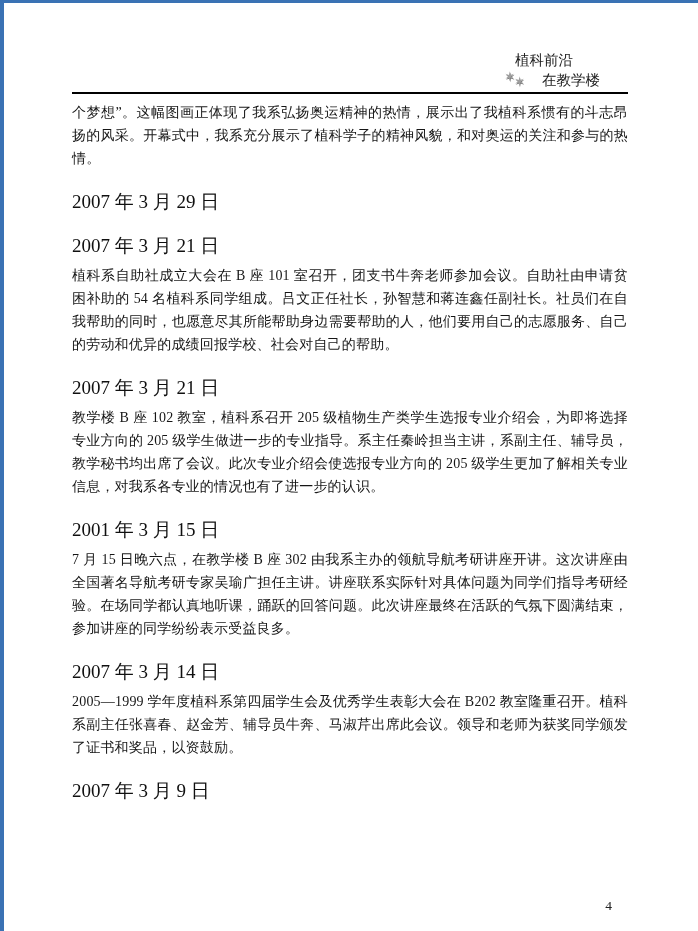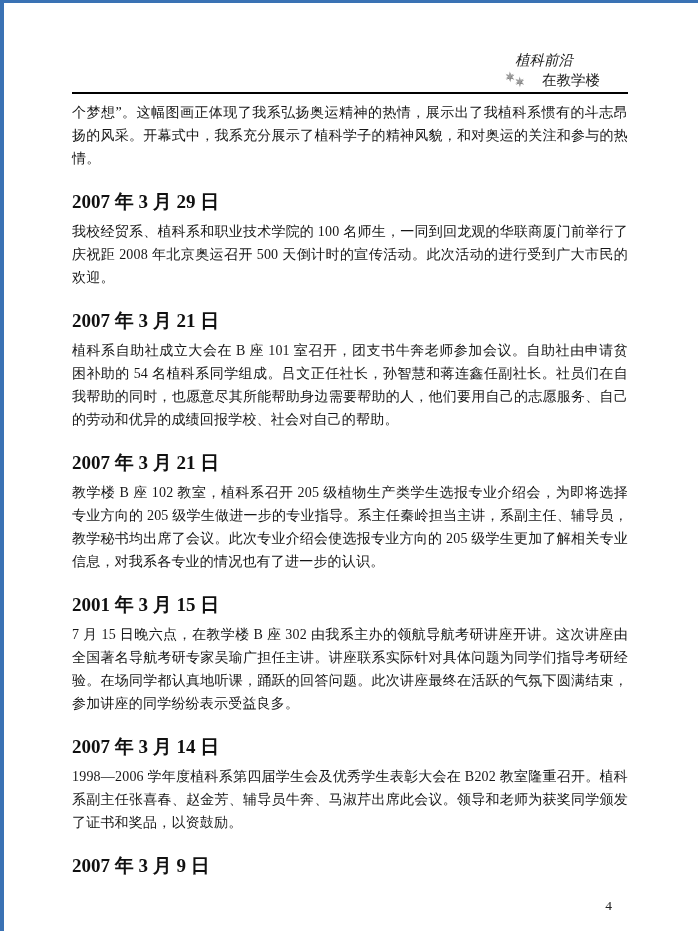--- a/index.html
+++ b/index.html
@@ -12,39 +12,39 @@
     overflow:hidden;
   }
   .frame-top  { position:absolute; top:0; left:0; width:698px; height:3px;  background:#3a72b4; }
   .frame-left { position:absolute; top:0; left:0; width:4px;  height:931px; background:#3a72b4; }
 
   .page-inner { position:absolute; left:72px; top:0; width:556px; height:931px; }
 
   .doc-header { padding-top:50px; border-bottom:2px solid #000; padding-bottom:2px; }
   .header-line1 {
     text-align:right; padding-right:55px;
-    font-size:14.5px; line-height:20px; color:#1a1a1a;font-style:italic;
+    font-size:14.5px; line-height:20px; color:#1a1a1a;
   }
   .header-line2 {
     display:flex; justify-content:flex-end; align-items:center;
     padding-right:28px; font-size:14.5px; line-height:20px; color:#1a1a1a;
   }
   .header-stars { margin-right:18px; color:#9e9e9e; font-size:13px;
     font-family:"DejaVu Sans",sans-serif; letter-spacing:-1px;
     text-shadow:0.5px 0.5px 0 #6f6f6f; }
   .star-1 { display:inline-block; transform:translateY(-3px); }
   .star-2 { display:inline-block; transform:translateY(2px); }
 
   .doc-body { padding-top:7px; }
   .para {
     font-size:14px; line-height:23px; text-align:justify;
     color:#161616; letter-spacing:0.2px;
   }
   .heading {
-    font-size:19px; line-height:24px; font-weight:bold;
+    font-size:19px; line-height:24px; font-weight:normal;
     margin-top:20px; margin-bottom:6px; color:#101010;
   }
 
   .page-number { position:absolute; right:86px; bottom:17px; font-size:13.5px; color:#222; }
 </style>
 </head>
 <body>
 
 <div class="frame-top"></div>
 <div class="frame-left"></div>
@@ -56,27 +56,26 @@
     <div class="header-line2">
       <span class="header-stars"><span class="star-1">✶</span><span class="star-2">✶</span></span>
       <span>在教学楼</span>
     </div>
   </div>
 
   <div class="doc-body">
 
   <p class="para">个梦想”。这幅图画正体现了我系弘扬奥运精神的热情，展示出了我植科系惯有的斗志昂扬的风采。开幕式中，我系充分展示了植科学子的精神风貌，和对奥运的关注和参与的热情。</p>
       <h2 class="heading">2007 年 3 月 29 日</h2>
-      <p class="para">我校经贸系、植科系和职业技术学院的 100 名师生，一同到回龙观的华联商厦门前举行了庆祝距 2008 年北京奥运召开 500 天倒计时的宣传活动。此次活动的进行受到广大市民的欢迎。</p>
       <h2 class="heading">2007 年 3 月 21 日</h2>
       <p class="para">植科系自助社成立大会在 B 座 101 室召开，团支书牛奔老师参加会议。自助社由申请贫困补助的 54 名植科系同学组成。吕文正任社长，孙智慧和蒋连鑫任副社长。社员们在自我帮助的同时，也愿意尽其所能帮助身边需要帮助的人，他们要用自己的志愿服务、自己的劳动和优异的成绩回报学校、社会对自己的帮助。</p>
       <h2 class="heading">2007 年 3 月 21 日</h2>
       <p class="para">教学楼 B 座 102 教室，植科系召开 205 级植物生产类学生选报专业介绍会，为即将选择专业方向的 205 级学生做进一步的专业指导。系主任秦岭担当主讲，系副主任、辅导员，教学秘书均出席了会议。此次专业介绍会使选报专业方向的 205 级学生更加了解相关专业信息，对我系各专业的情况也有了进一步的认识。</p>
       <h2 class="heading">2001 年 3 月 15 日</h2>
       <p class="para">7 月 15 日晚六点，在教学楼 B 座 302 由我系主办的领航导航考研讲座开讲。这次讲座由全国著名导航考研专家吴瑜广担任主讲。讲座联系实际针对具体问题为同学们指导考研经验。在场同学都认真地听课，踊跃的回答问题。此次讲座最终在活跃的气氛下圆满结束，参加讲座的同学纷纷表示受益良多。</p>
       <h2 class="heading">2007 年 3 月 14 日</h2>
-      <p class="para">1998—2006 学年度植科系第四届学生会及优秀学生表彰大会在 B202 教室隆重召开。植科系副主任张喜春、赵金芳、辅导员牛奔、马淑芹出席此会议。领导和老师为获奖同学颁发了证书和奖品，以资鼓励。</p>
+      <p class="para">2005—1999 学年度植科系第四届学生会及优秀学生表彰大会在 B202 教室隆重召开。植科系副主任张喜春、赵金芳、辅导员牛奔、马淑芹出席此会议。领导和老师为获奖同学颁发了证书和奖品，以资鼓励。</p>
       <h2 class="heading">2007 年 3 月 9 日</h2>
     </div>
 
 </div>
 
 <div class="page-number">4</div>
 
 </body></html>

